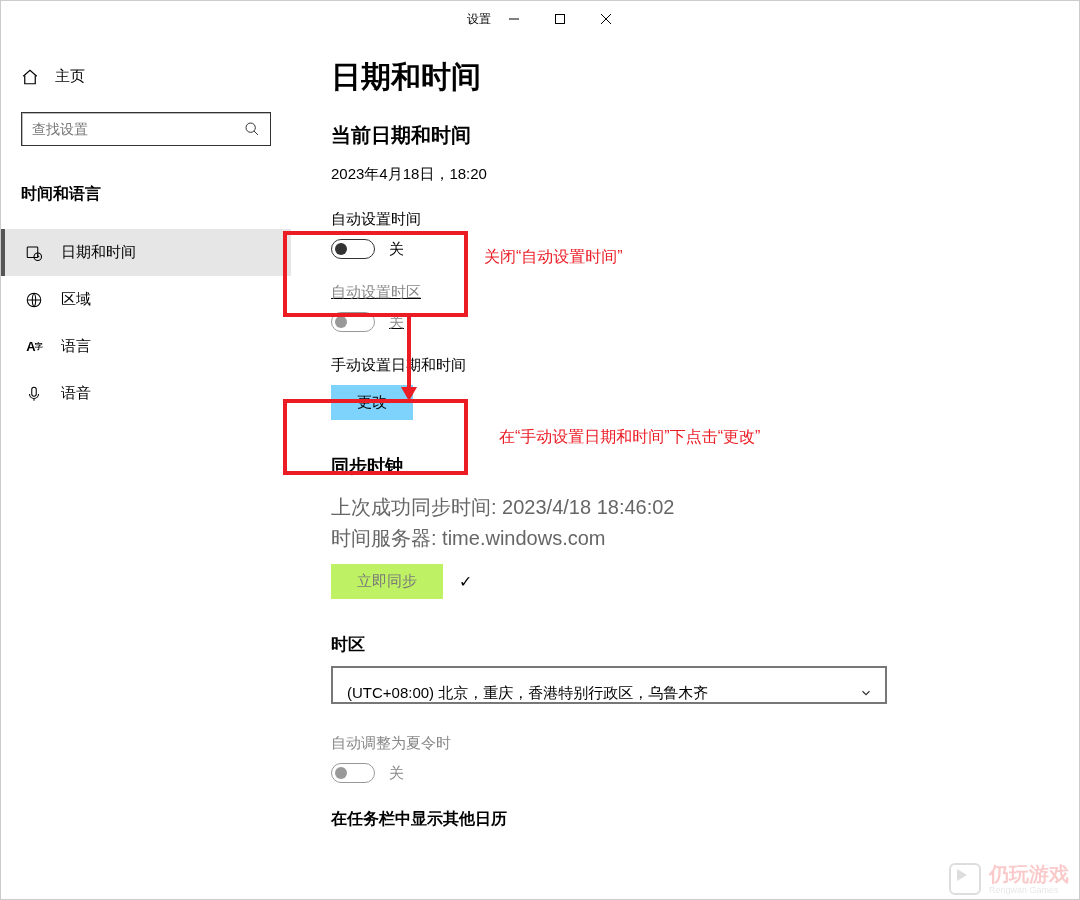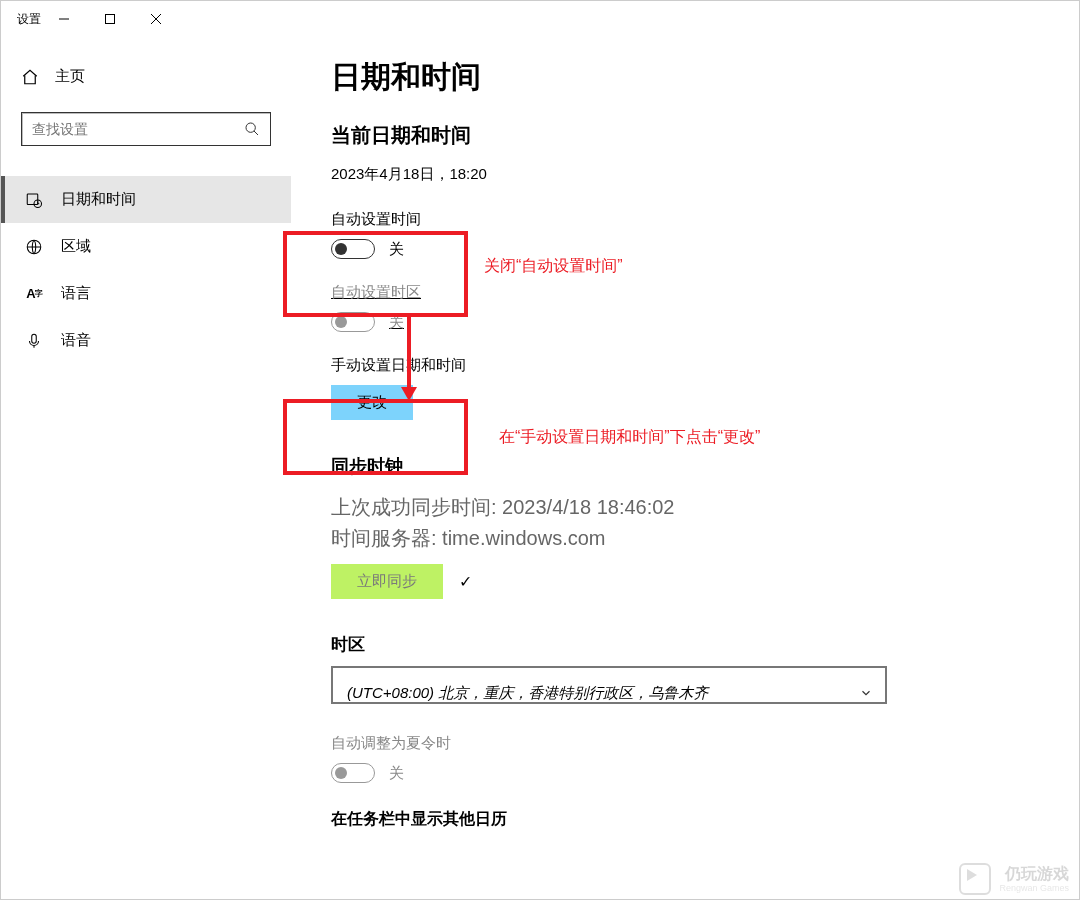--- a/index.html
+++ b/index.html
@@ -10,21 +10,21 @@
     height: 900px;
     overflow: hidden;
     font-size: 14px;
     color: #000;
     border: 1px solid #ccc;
   }
   
   .titlebar {
     display: flex;
     align-items: center;
-    justify-content: flex-start;
+    justify-content: center;
     height: 36px;
     padding-left: 16px;
   }
   .titlebar .title { font-size: 12px; color: #000; }
   .win-controls { display: flex; }
   .win-btn {
     width: 46px; height: 32px;
     display: flex; align-items: center; justify-content: center;
     font-size: 14px; color: #000;
   }
@@ -113,21 +113,20 @@
   .sync-row { display: flex; align-items: center; gap: 16px; }
   .check { font-size: 16px; }
   .info-line { font-size: 20px; color: #666; margin-bottom: 4px; }
   .dropdown {
     width: 556px; height: 38px;
     border: 2px solid #777;
     display: flex; align-items: center; justify-content: space-between;
     padding: 16px 12px 0 14px;
     font-size: 15px;
     margin-top: 8px;
-    font-style: italic;
   }
   .dropdown .chev { width: 14px; height: 14px; }
   .cut-line { font-size: 16px; font-weight: 600; margin-top: 26px; }
 
   
   .red-box {
     position: absolute;
     border: 4px solid #ec1c24;
     pointer-events: none;
   }
@@ -154,21 +153,21 @@
     border: 2px solid #888; border-radius: 6px;
     position: relative;
   }
   .watermark .wm-icon::before {
     content: ""; position: absolute;
     left: 6px; top: 4px;
     border-left: 10px solid #888;
     border-top: 6px solid transparent;
     border-bottom: 6px solid transparent;
   }
-  .watermark .wm-text { font-size: 16px; color: #737373; font-weight: 600; line-height: 1.1; text-align: right; }
+  .watermark .wm-text { font-size: 20px; color: #ef4444; font-weight: 600; line-height: 1.1; text-align: right; }
   .watermark .wm-sub { font-size: 9px; color: #aaa; }
 </style>
 </head>
 <body>
 
 <div class="titlebar">
   <div class="title">设置</div>
   <div class="win-controls">
     <div class="win-btn">
       <svg viewBox="0 0 10 10">
@@ -205,20 +204,21 @@
     <div class="searchbox">
       <input placeholder="查找设置" style="">
       <span class="sicon">
         <svg viewBox="0 0 24 24" width="16" height="16" fill="none" stroke="#333" stroke-width="1.5">
           <circle cx="10" cy="10" r="7"></circle>
             <line x1="21" y1="21" x2="15" y2="15"></line>
         </svg>
       </span>
     </div>
 
+    <div class="section-label">时间和语言</div>
 
     <div class="nav-item active">
       <span class="micon">
         <svg viewBox="0 0 24 24" width="18" height="18" fill="none" stroke="#000" stroke-width="1.4">
           <rect x="3" y="4" width="14" height="14" rx="1"></rect>
             <circle cx="17" cy="17" r="5"></circle>
             <path d="M17 14v3h2"></path>
         </svg>
       </span>
       <span>日期和时间</span>
@@ -305,21 +305,21 @@
         <div class="toggle disabled">
             <div class="knob"></div>
           </div>
         <div class="toggle-state disabled">关</div>
       </div>
     </div>
 
     <div class="cut-line">在任务栏中显示其他日历</div>
 
     <div class="red-box" style="left:-8px; top:194px; width:185px; height:86px;"></div>
-    <div class="red-text" style="left:193px; top:219px;text-align:right;">关闭“自动设置时间”</div>
+    <div class="red-text" style="left:193px; top:210px;text-align:right;">关闭“自动设置时间”</div>
 
     <div class="red-box" style="left:-8px; top:362px; width:185px; height:76px;"></div>
     <div class="red-text" style="left:208px; top:390px;">在“手动设置日期和时间”下点击“更改”</div>
 
     <svg class="red-arrow" style="left:108px; top:278px;" width="20" height="86">
       <line x1="10" y1="0" x2="10" y2="74" stroke="#ec1c24" stroke-width="4"></line>
       <polygon points="2,72 18,72 10,86" fill="#ec1c24"></polygon>
     </svg>
 
     <div class="watermark">

